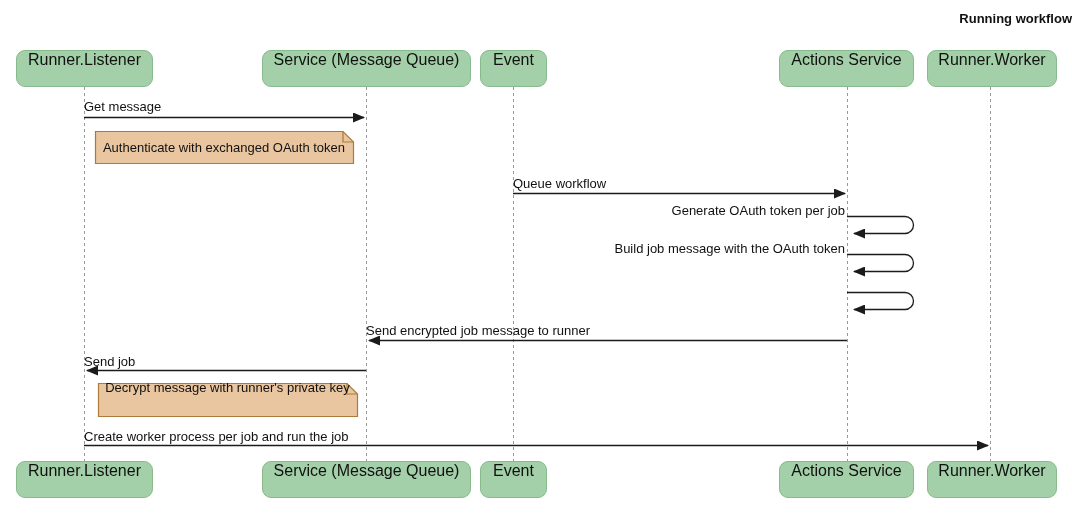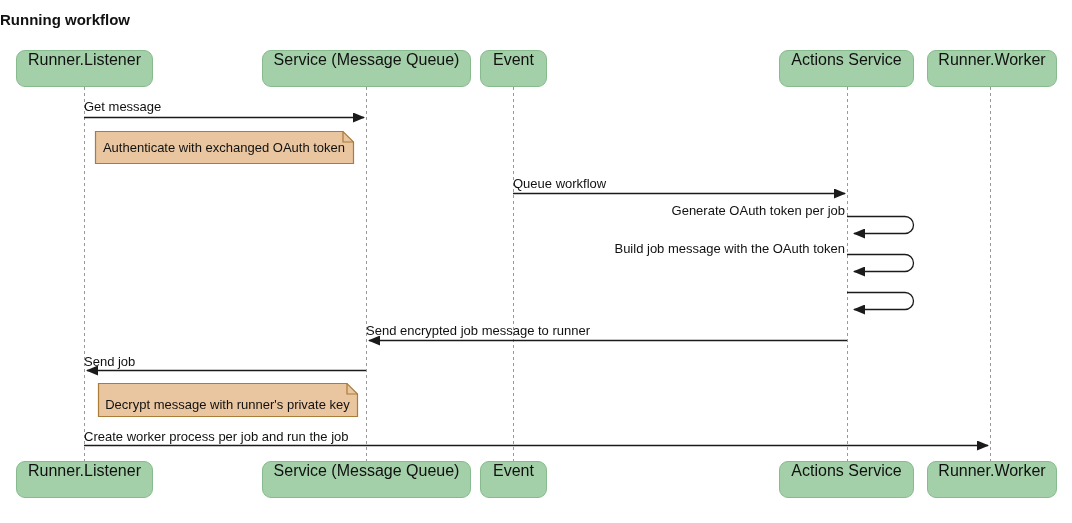--- a/index.html
+++ b/index.html
@@ -14,22 +14,22 @@
   }
   html,body{margin:0;padding:0;}
   body{background:var(--background);font-family:"Liberation Sans",sans-serif;}
   #stage{position:relative;width:1072px;height:523px;background:var(--background);overflow:hidden;}
   #lines{position:absolute;left:0;top:0;width:1072px;height:523px;}
   .lifeline{stroke:var(--lifeline);stroke-width:1;stroke-dasharray:3,3;fill:none;}
   .msg-line{stroke:var(--arrow);stroke-width:1.3;fill:none;}
   .note-shape{fill:var(--note-fill);stroke:var(--note-border);stroke-width:1.2;}
   .note-fold{fill:none;stroke:var(--note-border);stroke-width:1.2;}
   #ah path{fill:var(--arrow);}
-  .title{position:absolute;left:0;top:11px;width:100%;text-align:left;
-         font-size:15px;font-weight:bold;color:var(--text);}
+  .title{position:absolute;left:0;top:11px;width:100%;text-align:right;
+         font-size:13px;font-weight:bold;color:var(--text);}
   .actor{position:absolute;height:37px;box-sizing:border-box;
          background:var(--actor-fill);border:1px solid var(--actor-border);
          border-radius:9px;display:flex;align-items:flex-start;justify-content:center;
          font-size:16px;color:var(--text);white-space:nowrap;}
   .msg{position:absolute;font-size:13px;color:var(--text);
        white-space:nowrap;line-height:14px;}
   .msg.right{text-align:right;}
   .note-text{position:absolute;font-size:13px;color:var(--text);
              display:flex;align-items:center;justify-content:center;white-space:nowrap;border-radius:15px;}
 </style>
@@ -102,15 +102,15 @@
 
   <div class="msg" style="left:84px;top:100px;width:282px;">Get message</div>
   <div class="msg" style="left:513px;top:177px;width:334px;">Queue workflow</div>
   <div class="msg right" style="right:227px;top:204px;">Generate OAuth token per job</div>
   <div class="msg right" style="right:227px;top:242px;">Build job message with the OAuth token</div>
   <div class="msg" style="left:366px;top:324px;width:481px;">Send encrypted job message to runner</div>
   <div class="msg" style="left:84px;top:355px;width:282px;">Send job</div>
   <div class="msg" style="left:84px;top:430px;width:906px;">Create worker process per job and run the job</div>
 
   <div class="note-text" style="left:95px;top:131px;width:258px;height:33px;">Authenticate with exchanged OAuth token</div>
-  <div class="note-text" style="left:98px;top:387px;width:259px;height:34px;">Decrypt message with runner's private key</div>
+  <div class="note-text" style="left:98px;top:370px;width:259px;height:34px;">Decrypt message with runner's private key</div>
 
 </div>
 
 </body></html>

